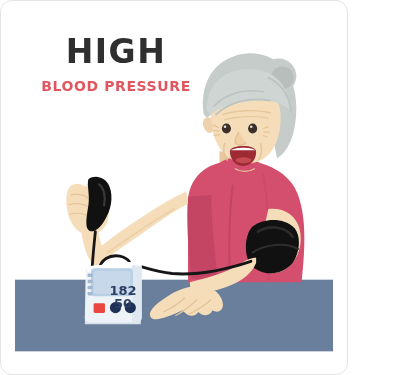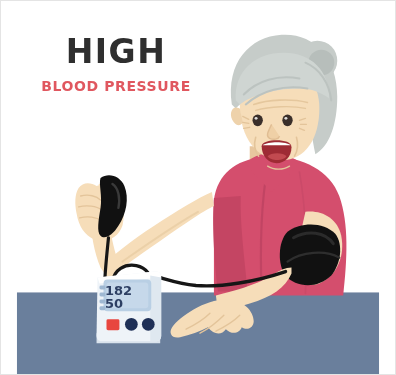--- a/index.html
+++ b/index.html
@@ -5,25 +5,25 @@
   html, body {
     margin: 0;
     padding: 0;
     background: #ffffff;
   }
   body {
     font-family: "Liberation Sans", sans-serif;
   }
   #stage {
     position: relative;
-    width: 396px;
+    width: 348px;
     height: 375px;
     background: #ffffff;
     border: 1px solid #e4e4e4;
-    border-radius: 0;
+    border-radius: 12px;
     box-sizing: border-box;
     overflow: hidden;
   }
   #artboard {
     position: absolute;
     inset: 0;
     width: 100%;
     height: 100%;
     display: block;
   }
@@ -48,21 +48,21 @@
     top: 78px;
     font-size: 14px;
     font-weight: bold;
     letter-spacing: 0.6px;
     color: #e0575f;
     font-family: "DejaVu Sans", sans-serif;
     line-height: 1;
   }
   .readout {
     position: absolute;
-    text-align: left;
+    text-align: center;
     font-family: "DejaVu Sans", sans-serif;
     font-weight: bold;
     color: #2d3f63;
     line-height: 1;
     user-select: none;
   }
   #sys-value {
     left: 104px;
     top: 283px;
     width: 36px;

